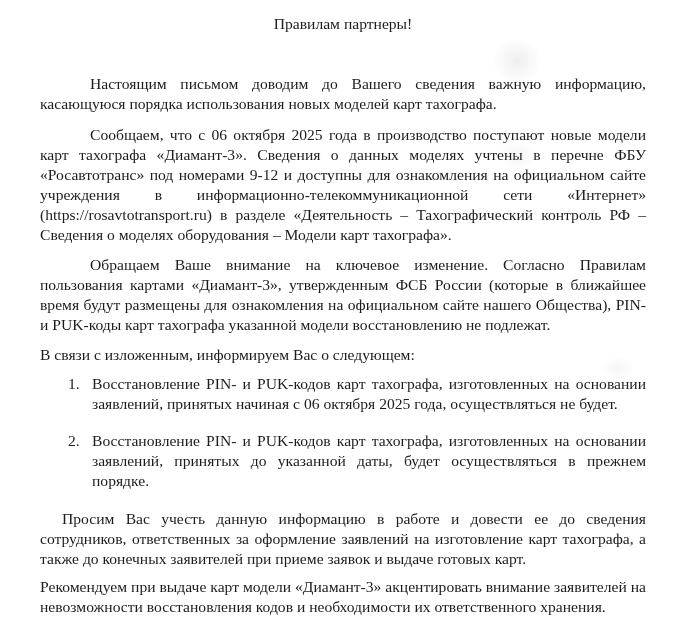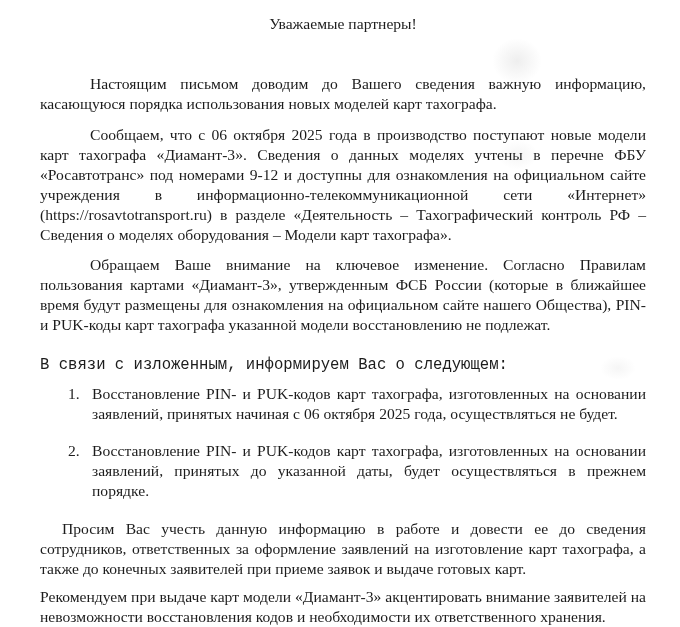--- a/index.html
+++ b/index.html
@@ -33,21 +33,21 @@
   }
   .para {
     margin: 0;
     text-align: justify;
   }
   .indent-lg { text-indent: 50px; }
   .indent-sm { text-indent: 22px; }
   .mt-p1 { margin-top: 40px; }
   .mt-p2 { margin-top: 11px; }
   .mt-p3 { margin-top: 10px; }
-  .mt-p4 { margin-top: 20px; font-family: Liberation Mono, monospace; }
+  .mt-p4 { margin-top: 10px; }
   .mt-close1 { margin-top: 18px; }
   .mt-close2 { margin-top: 8px; }
   .num-list {
     list-style: none;
     margin: 9px 0 0 0;
     padding: 0;
   }
   .num-item {
     display: flex;
     align-items: flex-start;
@@ -83,21 +83,21 @@
 </style>
 </head>
 <body>
 
 <div class="page">
 
   <div class="artifact artifact-1"></div>
   <div class="artifact artifact-2"></div>
   <div class="artifact artifact-3"></div>
 
-  <h1 class="salutation">Уважаемые партнеры!</h1>
+  <h1 class="salutation">Правилам партнеры!</h1>
 
   <p class="para indent-lg mt-p1">Настоящим письмом доводим до Вашего сведения важную информацию, касающуюся порядка использования новых моделей карт тахографа.</p>
 
   <p class="para indent-lg mt-p2">Сообщаем, что с 06 октября 2025 года в производство поступают новые модели карт тахографа «Диамант-3». Сведения о данных моделях учтены в перечне ФБУ «Росавтотранс» под номерами 9-12 и доступны для ознакомления на официальном сайте учреждения в информационно-телекоммуникационной сети «Интернет» (https://rosavtotransport.ru) в разделе «Деятельность – Тахографический контроль РФ – Сведения о моделях оборудования – Модели карт тахографа».</p>
 
   <p class="para indent-lg mt-p3">Обращаем Ваше внимание на ключевое изменение. Согласно Правилам пользования картами «Диамант-3», утвержденным ФСБ России (которые в ближайшее время будут размещены для ознакомления на официальном сайте нашего Общества), PIN- и PUK-коды карт тахографа указанной модели восстановлению не подлежат.</p>
 
   <p class="para mt-p4">В связи с изложенным, информируем Вас о следующем:</p>
 
   <ol class="num-list">

